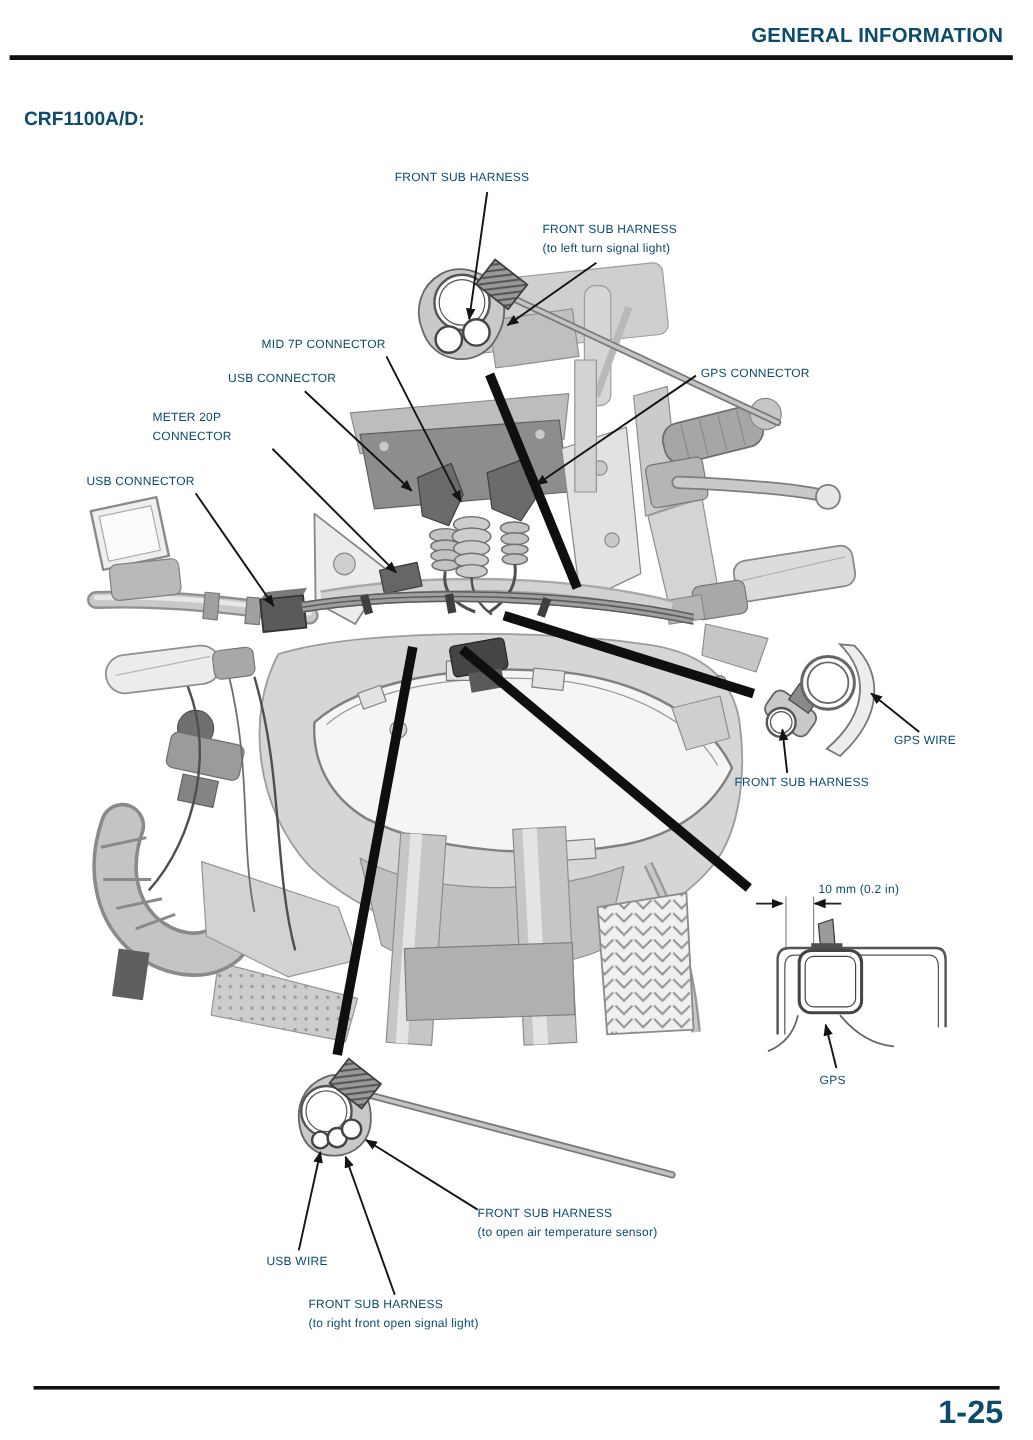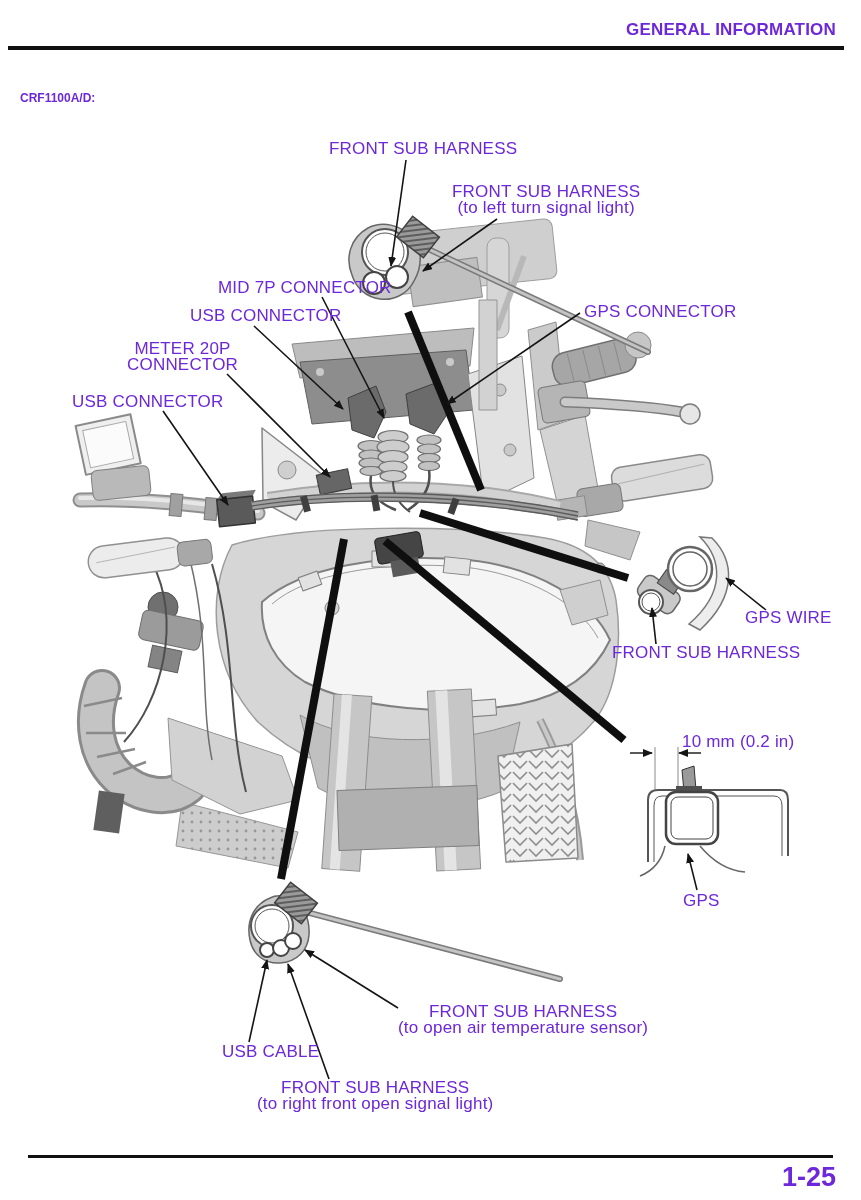--- a/index.html
+++ b/index.html
@@ -1,28 +1,28 @@
 <!DOCTYPE html>
 <html><head>
 <meta charset="utf-8">
 <style>
   html,body{margin:0;padding:0;background:#e8e8e8;}
   .page{
     position:relative;width:861px;height:1200px;background:#ffffff;
-    font-family:"Liberation Sans","DejaVu Sans",sans-serif;color:#6d28d9;
+    font-family:"Liberation Sans","DejaVu Sans",sans-serif;color:#0c4a6e;
     overflow:hidden;margin:0 auto;
   }
   .abs{position:absolute;}
   .hdr-title{top:20px;right:25px;font-size:17px;font-weight:bold;letter-spacing:.2px;}
   .hdr-rule{left:8px;top:46px;width:836px;height:4px;background:#111;}
   .page-title{left:20px;top:54px;font-size:24px;font-weight:bold;letter-spacing:.3px;}
-  .model-line{left:20px;top:91px;font-size:12px;font-weight:bold;}
+  .model-line{left:20px;top:91px;font-size:16px;font-weight:bold;}
   .ftr-rule{left:28px;top:1155px;width:805px;height:3px;background:#111;}
   .page-num{top:1162px;right:25px;font-size:27px;font-weight:bold;margin-left:24px;}
-  .lbl{position:absolute;font-size:17px;line-height:16px;letter-spacing:.2px;white-space:nowrap;text-align:center;}
+  .lbl{position:absolute;font-size:10px;line-height:16px;letter-spacing:.2px;white-space:nowrap;}
   svg{position:absolute;left:0;top:0;}
 </style>
 </head>
 <body>
 
 <div class="page">
 
   <svg width="861" height="1200" viewBox="0 0 861 1200">
     <defs>
       <marker id="ah" markerUnits="userSpaceOnUse" markerWidth="12" markerHeight="10" refX="9" refY="4" orient="auto">
@@ -330,21 +330,21 @@
   <div class="lbl" style="left:745px;top:610px">GPS WIRE</div>
   <div class="lbl" style="left:612px;top:645px">FRONT SUB HARNESS</div>
   <div class="lbl" style="left:682px;top:734px">10 mm (0.2 in)</div>
   <div class="lbl" style="left:683px;top:893px">GPS</div>
 
   <div class="lbl" style="left:398px;top:1004px">
     <div>FRONT SUB HARNESS</div>
     <div>(to open air temperature sensor)</div>
   </div>
 
-  <div class="lbl" style="left:222px;top:1044px">USB CABLE</div>
+  <div class="lbl" style="left:222px;top:1044px">USB WIRE</div>
 
   <div class="lbl" style="left:257px;top:1080px">
     <div>FRONT SUB HARNESS</div>
     <div>(to right front open signal light)</div>
   </div>
 
   <div class="abs ftr-rule"></div>
   <div class="abs page-num">1-25</div>
 
 </div>

